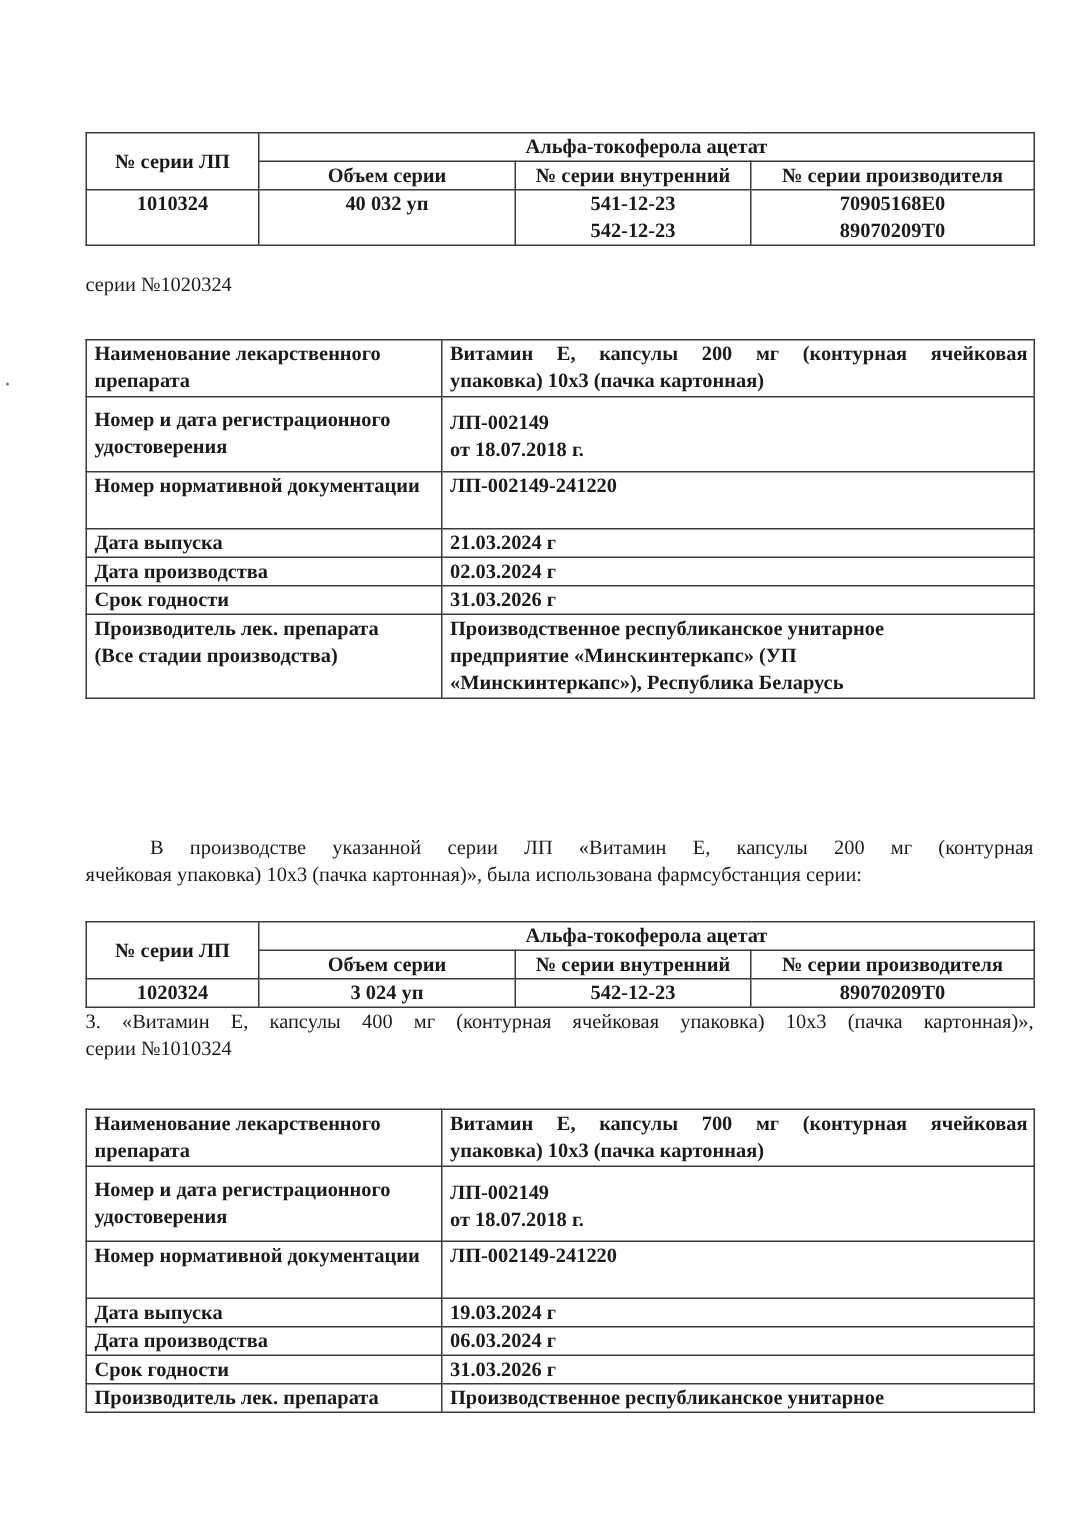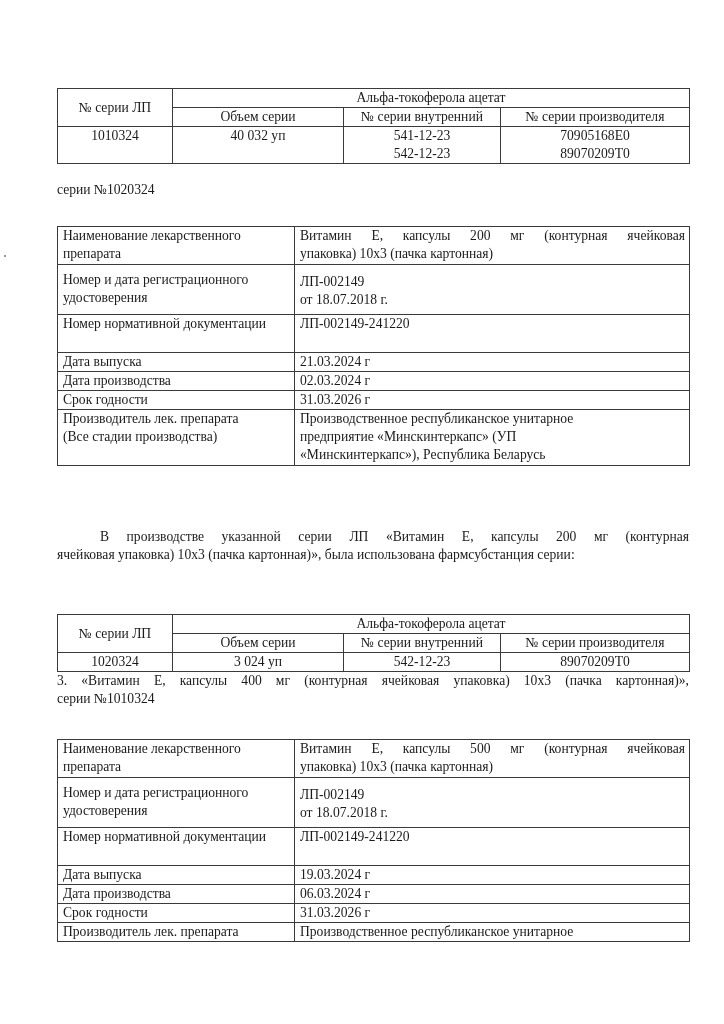--- a/index.html
+++ b/index.html
@@ -2,21 +2,21 @@
 <html><head>
   <meta charset="utf-8">
   <style>
     html, body { margin: 0; padding: 0; background: #ffffff; }
     body {
       width: 724px; height: 1024px; position: relative; overflow: hidden;
       font-family: "Liberation Serif", "DejaVu Serif", serif;
       color: #1a1a1a; font-size: 13.6px; line-height: 18px;
     }
     .abs { position: absolute; }
-    table { border-collapse: collapse; table-layout: fixed; }
+    table { border-collapse: collapse; table-layout: fixed; font-weight: bold; }
     td { border: 1px solid #3a3a3a; padding: 0 4px; vertical-align: top; }
     .serial td { text-align: center; padding: 0 2px; }
     .serial td.mid { vertical-align: middle; }
     .info td.lbl { padding-left: 5px; }
     .info td.val { padding-left: 5px; margin-left: 28px; }
     .justify { text-align: justify; text-align-last: justify; }
     .para { text-align: justify; }
     .dot { width: 2px; height: 2px; background: #777; border-radius: 1px; }
   </style>
 </head>
@@ -103,21 +103,21 @@
     </td>
     <td class="val">
       <div>Производственное республиканское унитарное</div>
       <div>предприятие «Минскинтеркапс» (УП</div>
       <div>«Минскинтеркапс»), Республика Беларусь</div>
     </td>
   </tr>
 </tbody>
   </table>
 
-<div class="abs para" style="left:57px; top:528px; width:632px;">
+<div class="abs para" style="left:57px; top:556px; width:632px;">
   <div class="justify" style="text-indent:43px">В производстве указанной серии  ЛП «Витамин Е, капсулы 200 мг (контурная</div>
   <div>ячейковая упаковка) 10х3 (пачка картонная)», была использована фармсубстанция серии:</div>
 </div>
 
 <table class="abs serial" style="left:57px; top:614px; width:632px;">
   <colgroup>
       <col style="width:115px">
       <col style="width:171px">
       <col style="width:157px">
       <col style="width:189px">
@@ -148,21 +148,21 @@
 
 <table class="abs info" style="left:57px; top:739px; width:632px;">
   <colgroup>
       <col style="width:237px">
       <col style="width:395px">
     </colgroup>
   <tbody>
       <tr style="height:38px">
     <td class="lbl">Наименование лекарственного препарата</td>
     <td class="val">
-      <div class="justify">Витамин Е, капсулы 500 мг (контурная ячейковая</div>
+      <div class="justify">Витамин Е, капсулы 700 мг (контурная ячейковая</div>
       <div>упаковка) 10х3 (пачка картонная)</div>
     </td>
   </tr>
   <tr style="height:50px">
     <td class="lbl" style="padding-top:6px">Номер и дата регистрационного удостоверения</td>
     <td class="val" style="padding-top:8px">
       <div>ЛП-002149</div>
       <div>от 18.07.2018 г.</div>
     </td>
   </tr>

